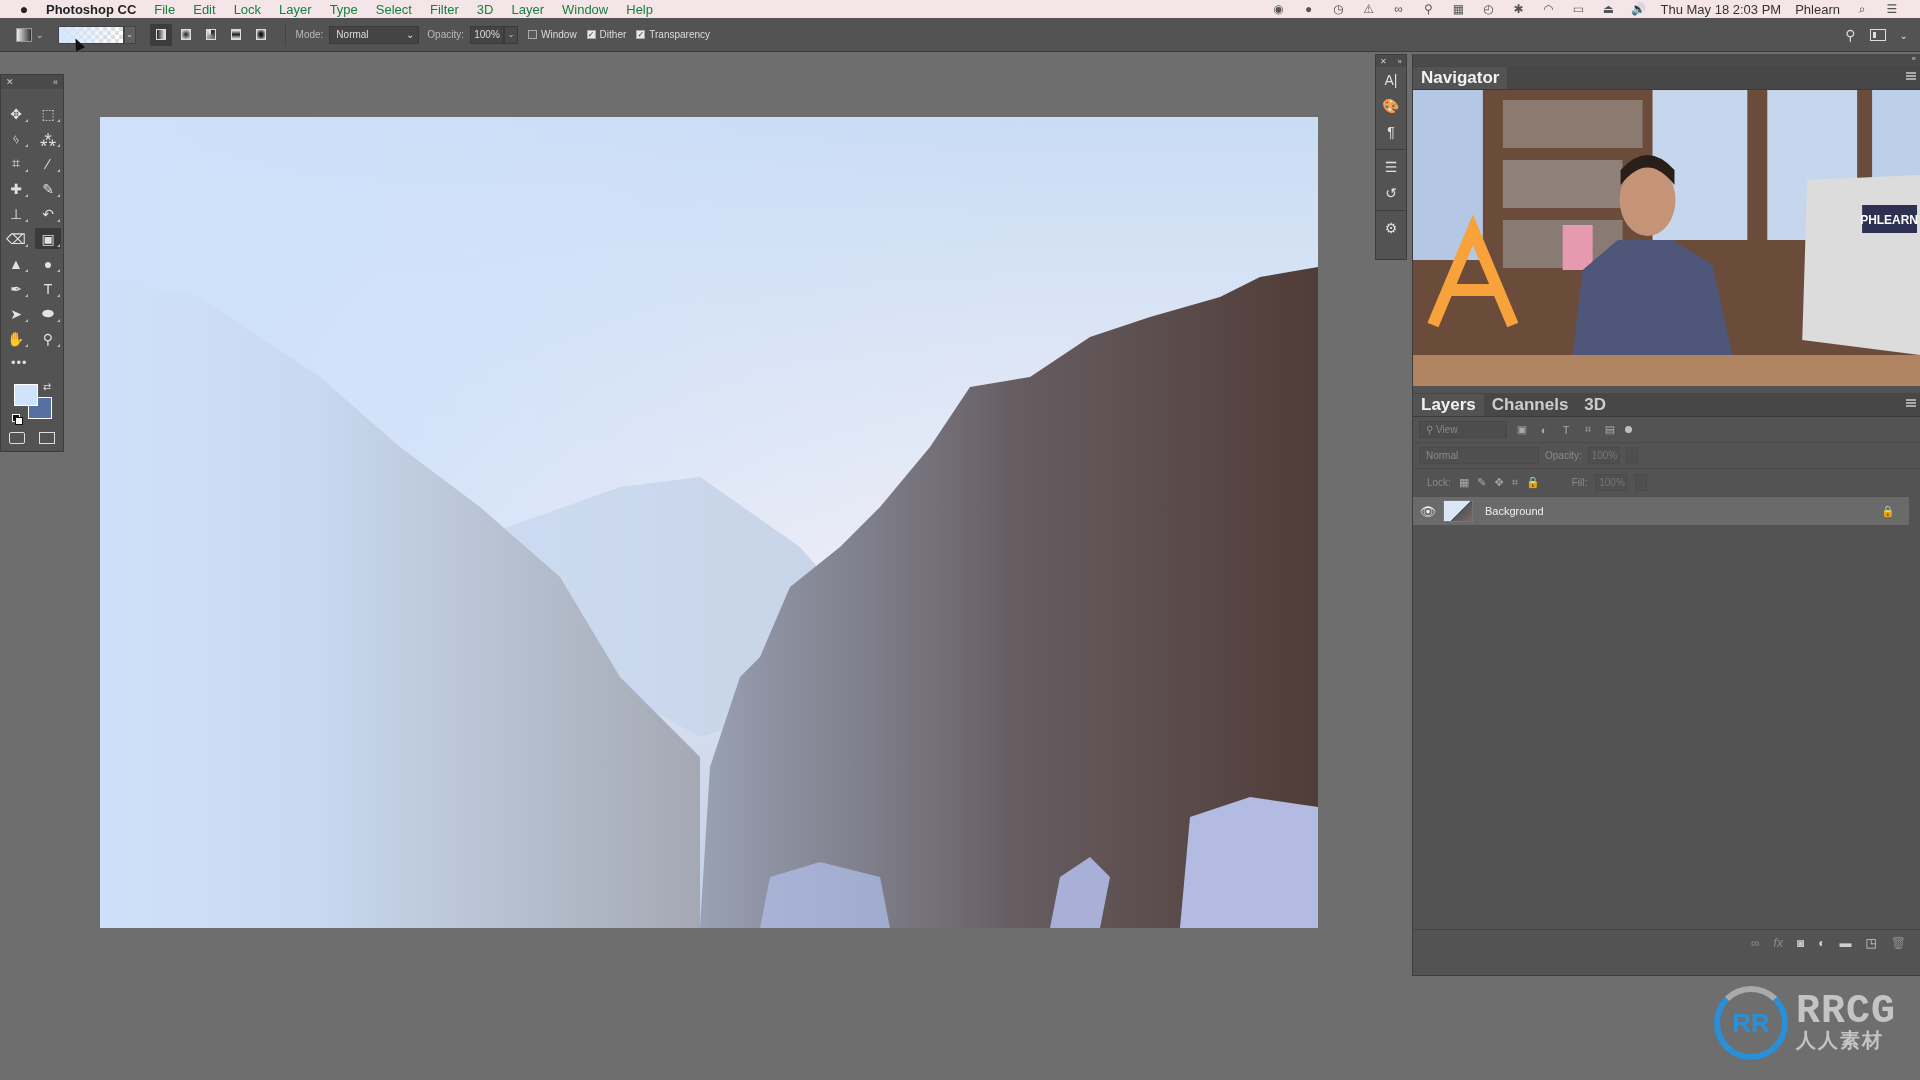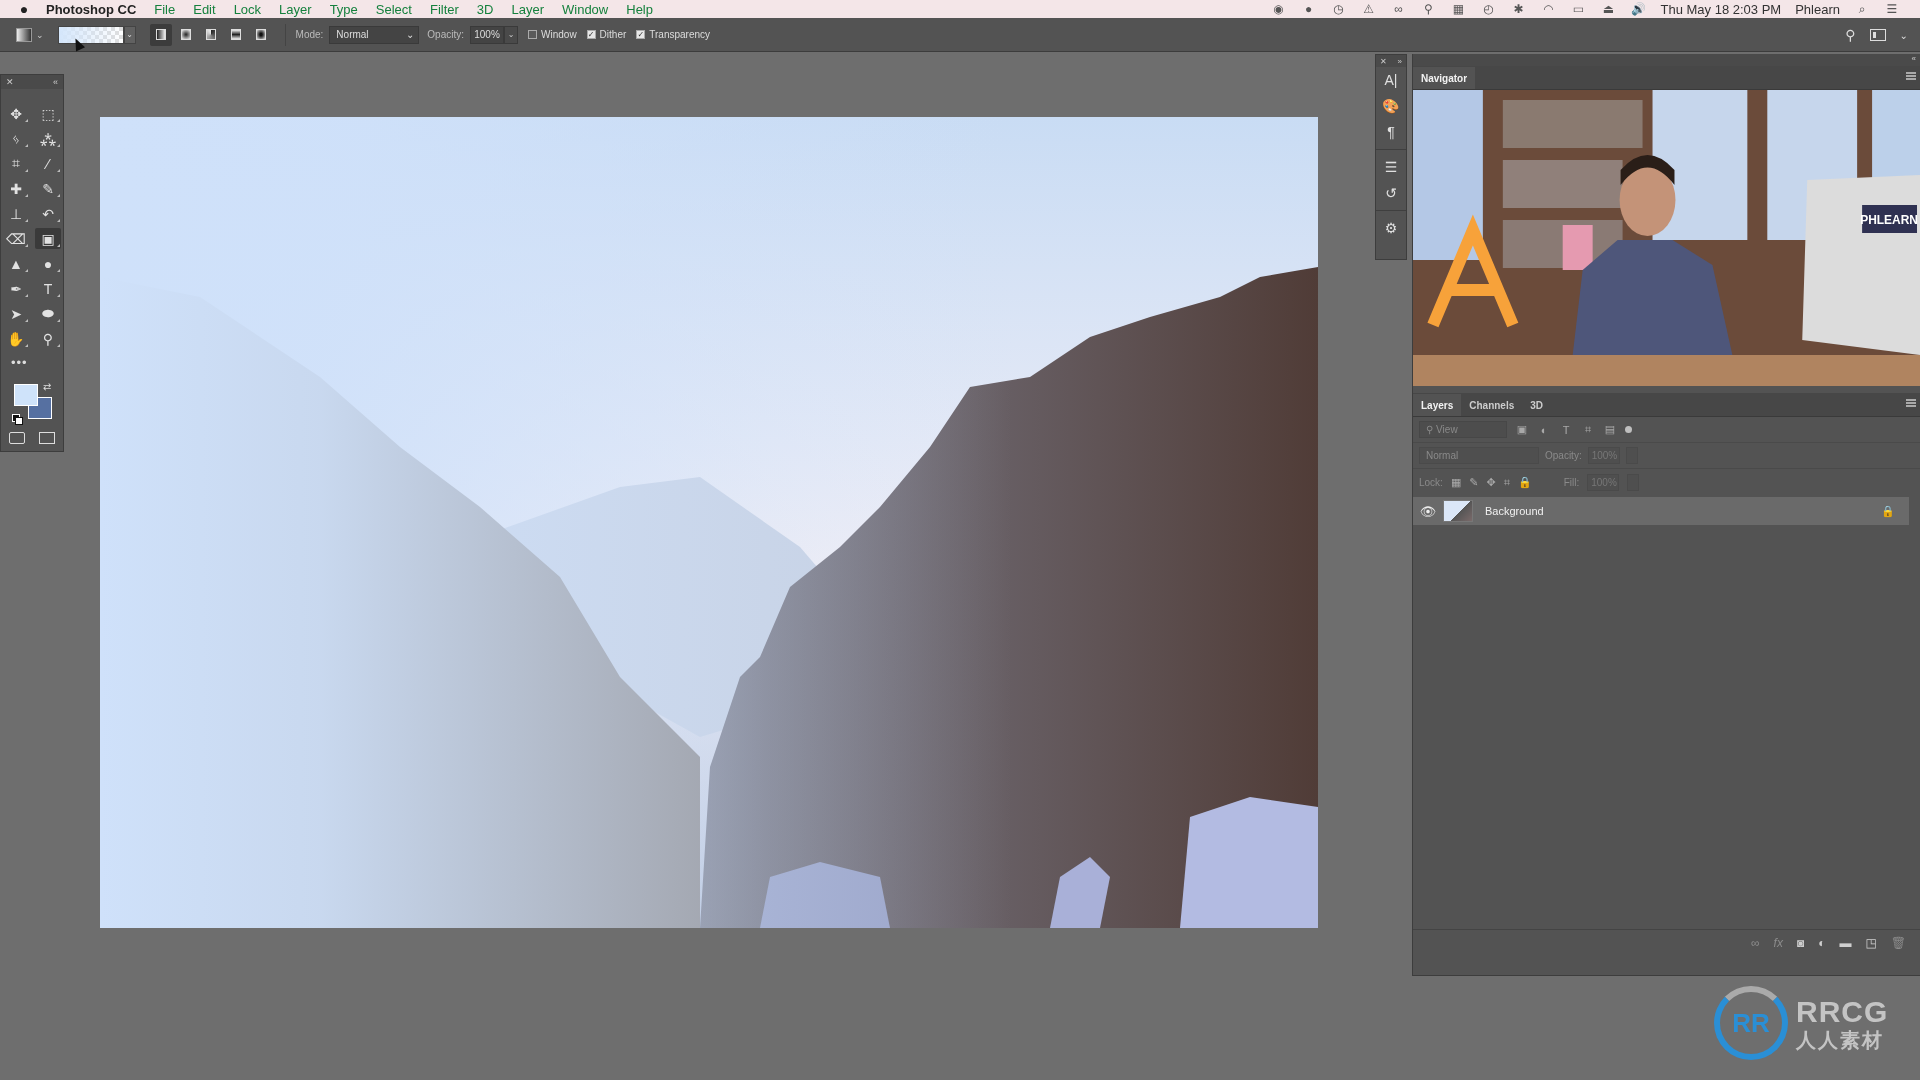--- a/index.html
+++ b/index.html
@@ -68,50 +68,50 @@
   
   .iconstrip { position: absolute; left: 1375px; top: 54px; width: 32px; height: 206px; background: #535353; border: 1px solid #3d3d3d; }
   .iconstrip .is-head { height: 12px; background: #4a4a4a; font-size: 8px; color: #ccc; display: flex; justify-content: space-between; padding: 0 4px; align-items: center; }
   .is-icon { height: 26px; display: flex; align-items: center; justify-content: center; color: #e0e0e0; font-size: 14px; }
   .is-sep { height: 1px; background: #3f3f3f; margin: 4px 0; }
 
   
   .dock { position: absolute; left: 1412px; top: 54px; width: 508px; height: 922px; background: #535353; border-left: 1px solid #3d3d3d; border-bottom: 1px solid #3d3d3d; }
   .dock .dock-head { height: 12px; background: #4a4a4a; font-size: 8px; color: #ccc; text-align: right; padding-right: 4px; }
   .tabrow { height: 24px; background: #474747; display: flex; align-items: flex-end; position: relative; border-bottom: 1px solid #3a3a3a; }
-  .tab { height: 22px; padding: 0 8px; display: flex; align-items: center; font-size: 10px; color: #ccc; font-weight: bold; }
+  .tab { height: 22px; padding: 0 8px; display: flex; align-items: center; font-size: 17px; color: #ccc; font-weight: bold; }
   .tab.active { background: #535353; color: #f2f2f2; }
   .panel-menu { position: absolute; right: 4px; top: 6px; width: 10px; height: 8px; border-top: 2px solid #aaa; border-bottom: 2px solid #aaa; }
   .panel-menu::after { content:""; position:absolute; left:0; top:1px; width:10px; height:2px; background:#aaa; }
   .navigator { height: 296px; position: relative; overflow: hidden; background: #6b5143; }
   .navigator svg { width: 100%; height: 100%; display: block; }
 
   .layers-filter { height: 26px; display: flex; align-items: center; padding-left: 6px; gap: 8px; border-bottom: 1px solid #4a4a4a; }
   .kind { width: 88px; height: 17px; background: #4d4d4d; border: 1px solid #474747; color: #8a8a8a; font-size: 10px; display: flex; align-items: center; padding-left: 6px; }
   .lf-icon { color: #a8a8a8; font-size: 11px; width: 14px; text-align: center; }
   .dot { width: 7px; height: 7px; border-radius: 50%; background: #bfbfbf; }
   .layers-blend { height: 26px; display: flex; align-items: center; padding-left: 6px; gap: 6px; font-size: 10px; color: #8a8a8a; border-bottom: 1px solid #4a4a4a; }
   .blend { width: 120px; height: 17px; background: #4f4f4f; border: 1px solid #4a4a4a; padding-left: 6px; display: flex; align-items: center; }
   .dim-input { width: 32px; height: 17px; background: #4f4f4f; border: 1px solid #4a4a4a; color: #777; display: flex; align-items: center; padding-left: 3px; }
   .dim-dd { width: 12px; height: 17px; background: #4f4f4f; border: 1px solid #4a4a4a; }
-  .layers-lock { height: 26px; display: flex; align-items: center; padding-left: 6px; gap: 8px; font-size: 10px; color: #8a8a8a; }
+  .layers-lock { height: 26px; display: flex; align-items: center; padding-left: 14px; gap: 8px; font-size: 10px; color: #8a8a8a; }
   .lock-ic { color: #a8a8a8; font-size: 11px; }
   .layer-row { margin: 2px 0 0 0; height: 28px; display: flex; align-items: center; background: #6a6a6a; width: 496px; }
   .eye { width: 30px; text-align: center; color: #eee; font-size: 13px; }
   .thumb { width: 30px; height: 22px; border: 1px solid #777; background: linear-gradient(135deg, #dbe7f8 55%, #555 56%, #7a6a6a 100%); margin-right: 12px; }
   .layer-name { color: #f0f0f0; font-size: 11px; flex: 1; }
   .layer-lock { color: #e0e0e0; font-size: 11px; margin-right: 14px; }
   .layers-footer { position: absolute; left: 0; bottom: 20px; width: 100%; height: 26px; border-top: 1px solid #444; display: flex; justify-content: flex-end; align-items: center; gap: 14px; padding-right: 14px; color: #cfcfcf; font-size: 12px; }
   .layers-footer .dimmed { color: #8c8c8c; }
 
   
   .wm-logo { position: absolute; left: 1714px; top: 986px; display: flex; align-items: center; gap: 8px; }
   .wm-circle { width: 74px; height: 74px; border-radius: 50%; border: 6px solid #2a8fd6; border-top-color: #aaa; display: flex; align-items: center; justify-content: center; color: #2a8fd6; font-weight: bold; font-size: 26px; }
   .wm-text { display: flex; flex-direction: column; color: #c4c4c4; font-weight: bold; }
-  .wm-text .w1 { font-size: 30px; letter-spacing: 1px; line-height: 34px; }
+  .wm-text .w1 { font-size: 40px; letter-spacing: 1px; line-height: 34px; font-family: Liberation Mono, monospace; }
   .wm-text .w2 { font-size: 20px; letter-spacing: 2px; line-height: 22px; }
 
   .cursor { position: absolute; left: 73px; top: 38px; width: 0; height: 0; border-left: 5px solid transparent; border-right: 5px solid transparent; border-bottom: 12px solid #111; transform: rotate(-25deg); }
 </style>
 </head>
 <body>
 
 <div id="root">
 
   <div class="menubar">

